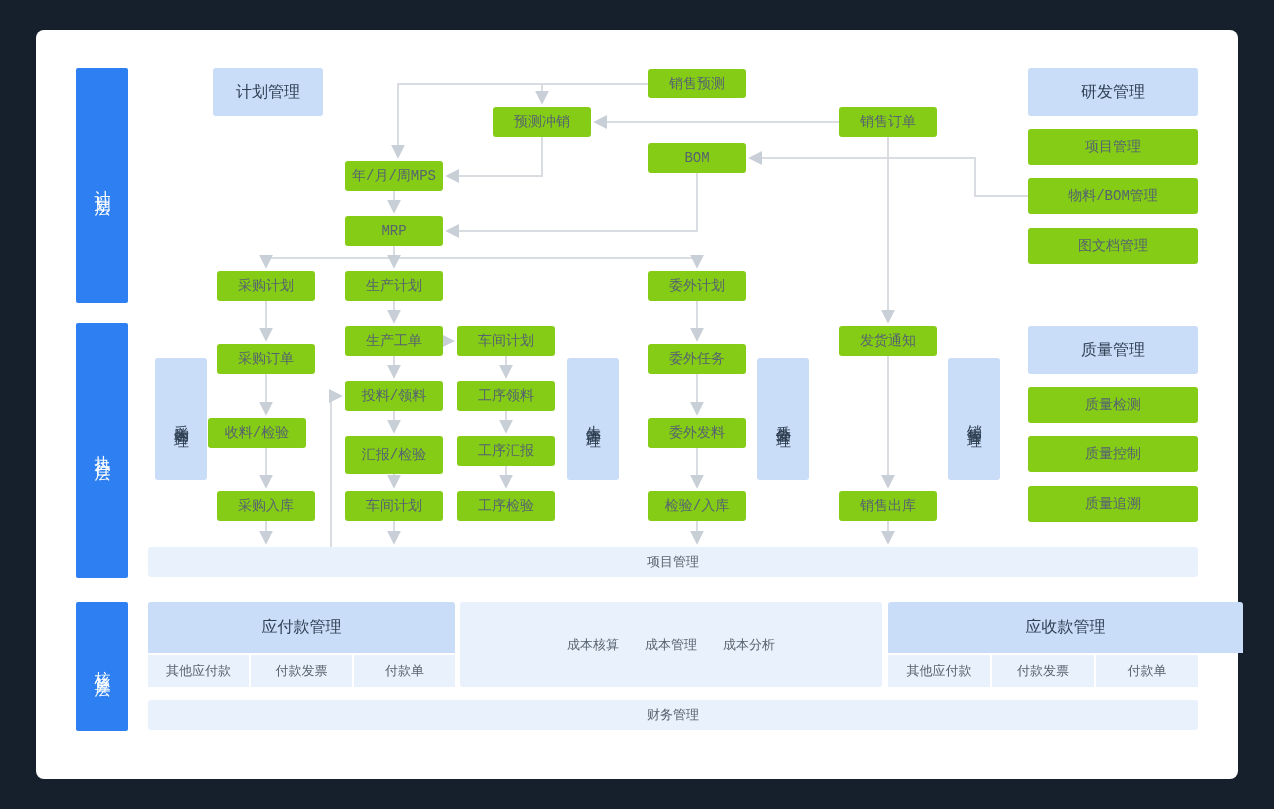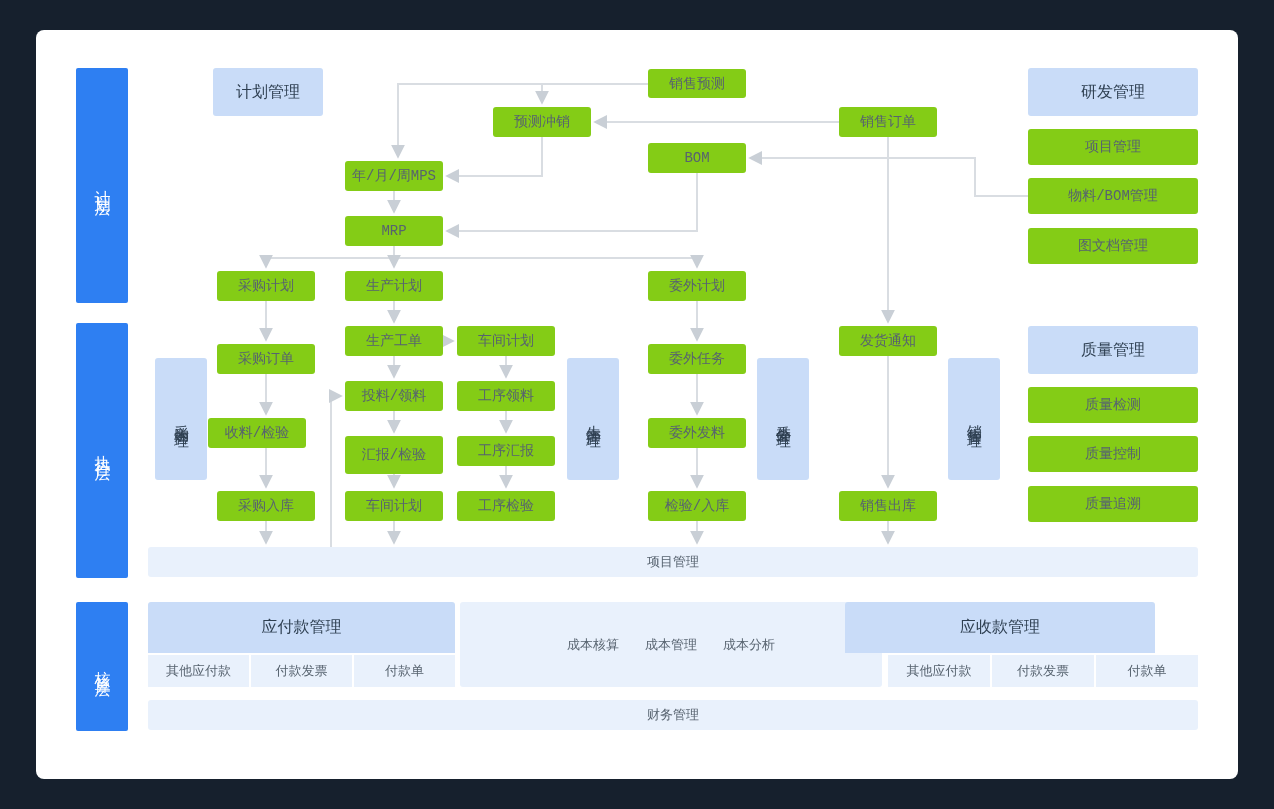--- a/index.html
+++ b/index.html
@@ -147,21 +147,21 @@
       <div class="cell">付款发票</div>
       <div class="cell">付款单</div>
     </div>
 
     <div class="costbox" style="left:424px;top:572px;width:422px;height:85px;">
       <span>成本核算</span>
       <span>成本管理</span>
       <span>成本分析</span>
     </div>
 
-    <div class="hdr" style="left:809px;top:572px;width:310px;height:51px;border-radius:3px 3px 0 0;">应收款管理</div>
+    <div class="hdr" style="left:852px;top:572px;width:355px;height:51px;border-radius:3px 3px 0 0;">应收款管理</div>
     <div class="block-row" style="left:852px;top:625px;width:310px;height:32px;">
       <div class="cell">其他应付款</div>
       <div class="cell">付款发票</div>
       <div class="cell">付款单</div>
     </div>
 
     <div class="bar" style="left:112px;top:670px;width:1050px;height:30px;">财务管理</div>
 
   </div>
 </div>

